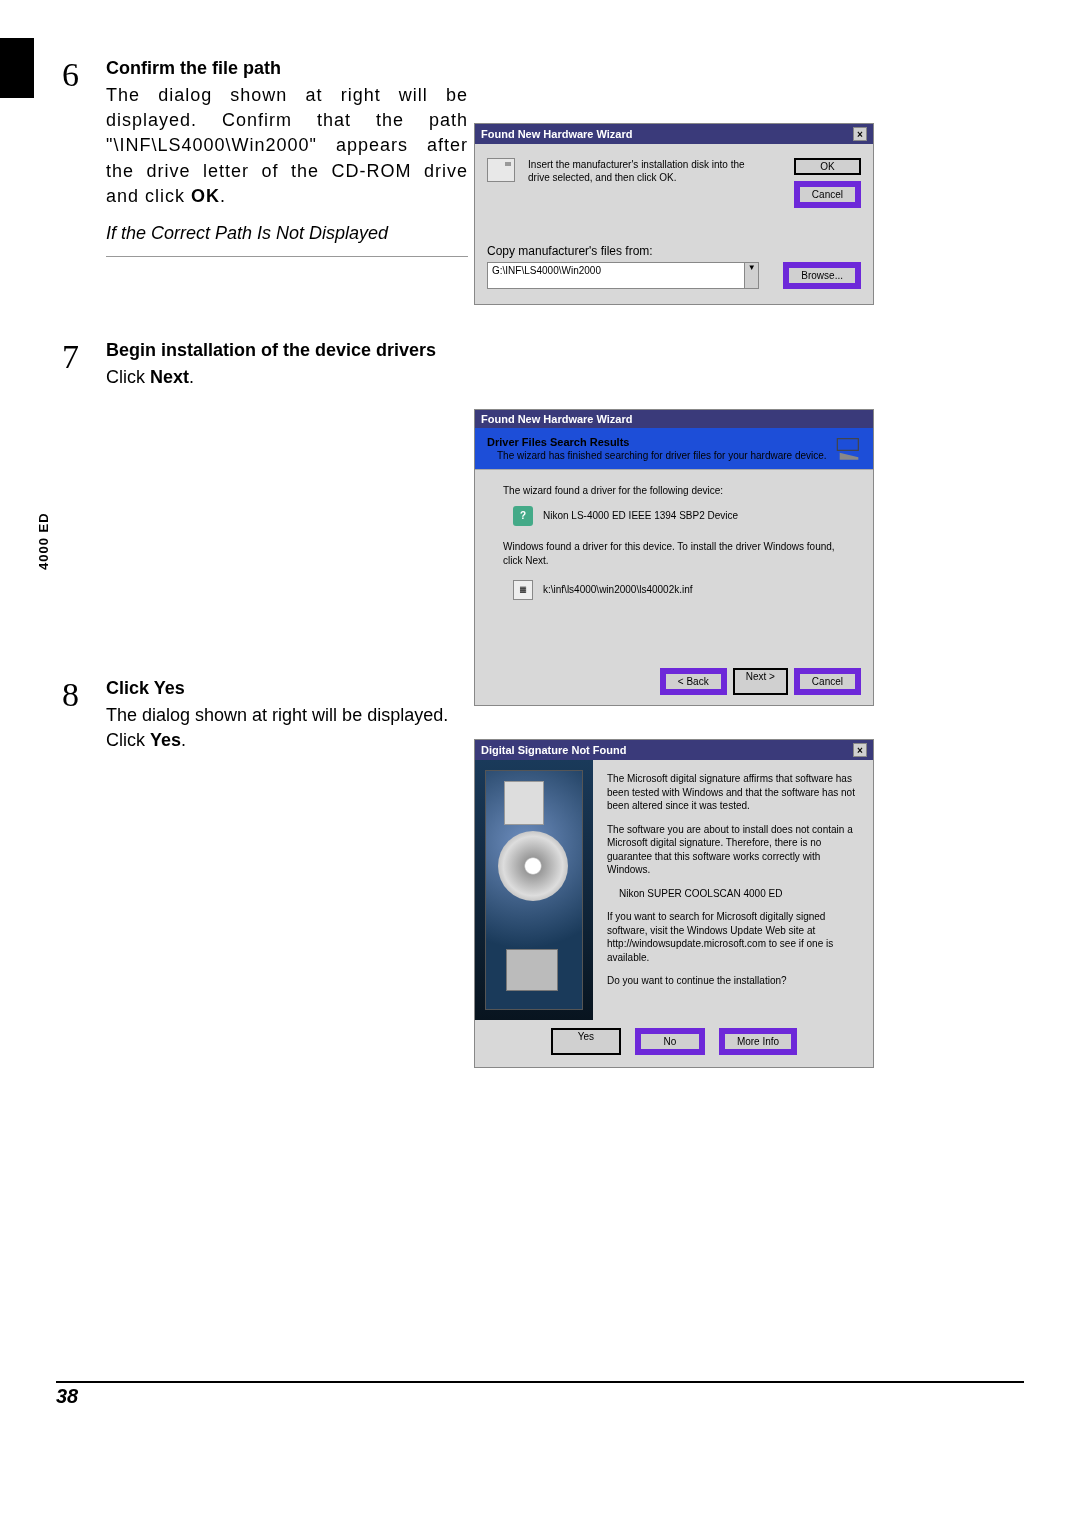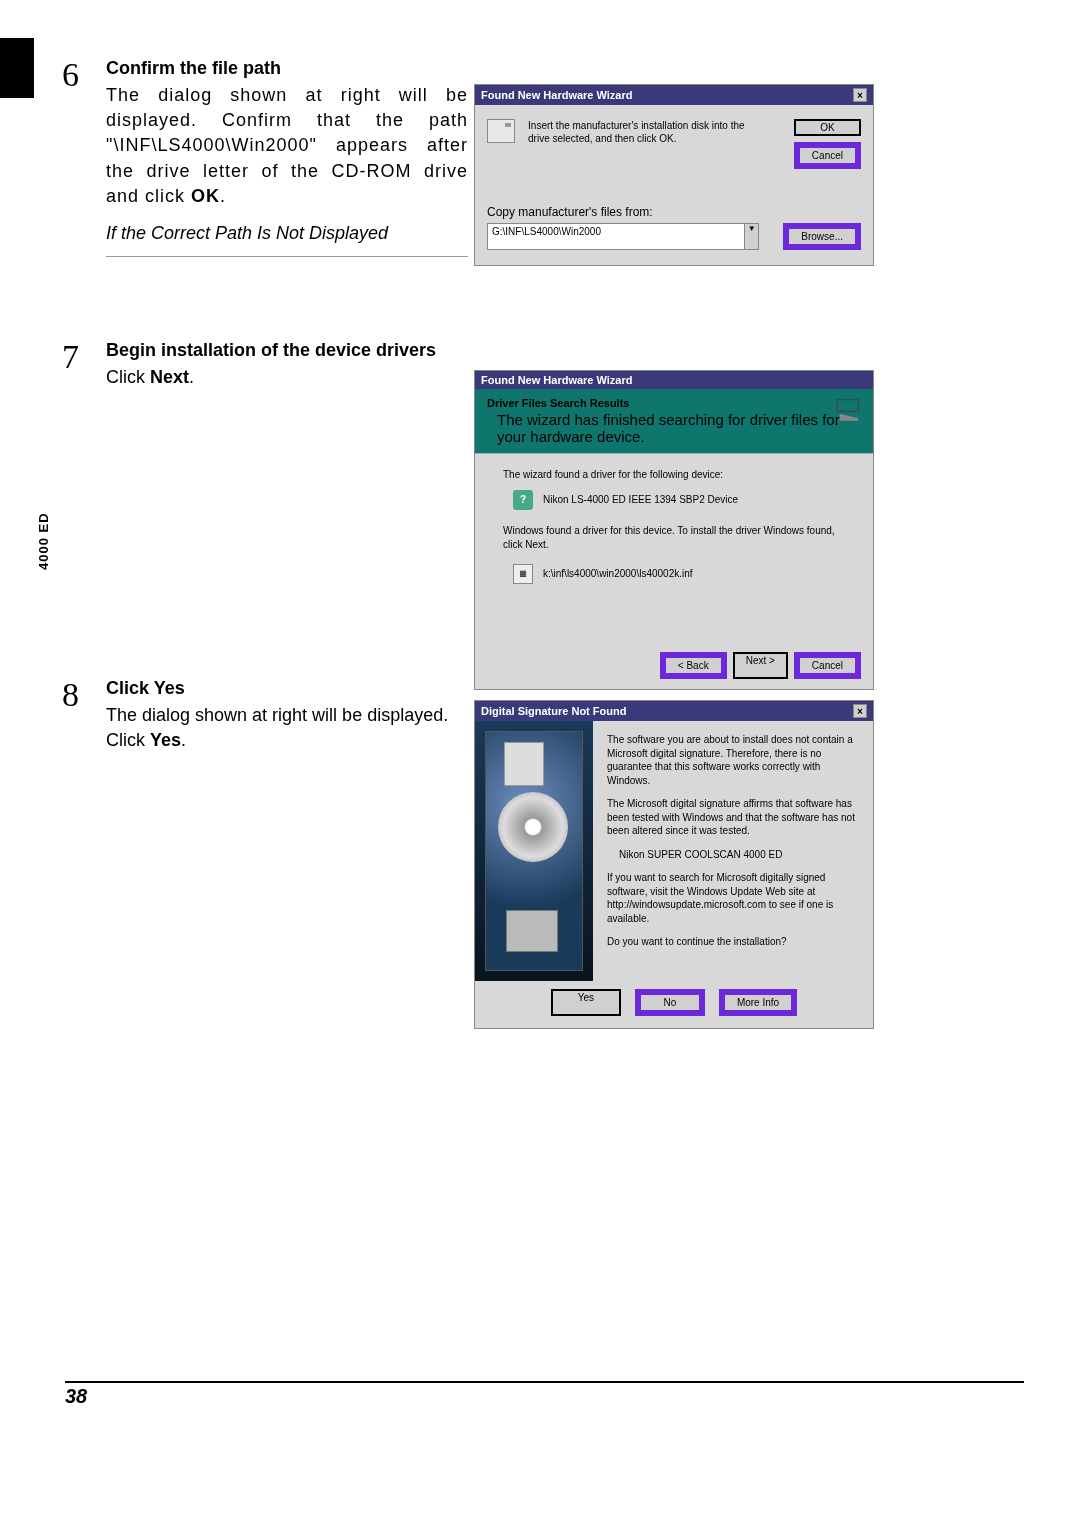--- a/index.html
+++ b/index.html
@@ -72,20 +72,21 @@
     .step7 { left: 62px; top: 340px; width: 406px; }
     
     .step8 { left: 62px; top: 678px; width: 406px; }
     
     .dialog {
       position: absolute;
       border: 1px solid #888;
       background: #d8d8d8;
       font-size: 11px;
       font-family: Tahoma, Arial, sans-serif;
+      margin-top: 39px;
     }
     .dialog-title {
       background: linear-gradient(to right, #0a246a, #a6caf0);
       background: #3a3a7a;
       color: #fff;
       padding: 3px 6px;
       font-weight: bold;
       font-size: 11px;
       display: flex;
       justify-content: space-between;
@@ -128,23 +129,23 @@
     }
     .floppy-icon::after { content:""; position:absolute; right:3px; top:3px; width:6px; height:4px; background:#999; }
     .dlg1-text { display: inline-block; width: 240px; font-size: 10px; line-height: 1.3; vertical-align: top; }
     .dlg1-btns { position: absolute; right: 12px; top: 14px; display: flex; flex-direction: column; gap: 6px; }
     .dlg1-lower { margin-top: 60px; }
     .dlg1-input-row { display: flex; gap: 24px; align-items: stretch; margin-top: 4px; }
     .dlg1-input-row .dlg-input-wrap { flex:1; display:flex; border:1px solid #888; background:#fff; }
     .dlg1-input-row .dlg-input-wrap span:first-child { flex:1; padding: 2px 4px; font-size:10px; }
     
     .dlg2 { left: 474px; top: 370px; width: 400px; }
-    .dlg2-header { background:#0f766e; padding: 8px 12px; border-bottom: 1px solid #aaa; position: relative; }
+    .dlg2-header { background:#1d4ed8; padding: 8px 12px; border-bottom: 1px solid #aaa; position: relative; }
     .dlg2-header-title { font-weight: bold; font-size: 11px; }
-    .dlg2-header-sub { font-size: 15px; margin-left: 10px; margin-top: 2px; }
+    .dlg2-header-sub { font-size: 10px; margin-left: 10px; margin-top: 2px; }
     .dlg2-header-icon { position:absolute; right:10px; top:6px; width:28px; height:28px; }
     .dlg2-header-icon svg { width:100%; height:100%; }
     .dlg2-body { padding: 14px 28px; font-size: 10px; line-height: 1.4; }
     .dlg2-device { display:flex; align-items:center; gap:10px; margin: 8px 0 14px 10px; }
     .qmark-icon { width:20px; height:20px; background:#4a8; border-radius:3px; color:#fff; text-align:center; line-height:20px; font-weight:bold; }
     .dlg2-inf { display:flex; align-items:center; gap:10px; margin: 12px 0 0 10px; }
     .inf-icon { width:20px; height:20px; border:1px solid #888; background:#eee; display:flex; align-items:center; justify-content:center; font-size:8px; }
     .dlg2-footer { display:flex; justify-content:flex-end; gap:6px; padding: 10px 12px; }
     
     .dlg3 { left: 474px; top: 700px; width: 400px; }
@@ -154,21 +155,21 @@
     .cd-shape { position:absolute; left:12px; top:60px; width:70px; height:70px; border-radius:50%; background: radial-gradient(circle, #fff 15%, #999 18%, #ddd 60%, #888 100%); }
     .doc-shape { position:absolute; left:18px; top:10px; width:40px; height:44px; background:#ddd; border:1px solid #999; }
     .monitor-shape { position:absolute; left:20px; bottom:18px; width:52px; height:42px; background:#bbb; border:1px solid #777; }
     .dlg3-text { flex:1; padding: 12px 14px 10px 14px; font-size: 10px; line-height: 1.35; }
     .dlg3-text p { margin-bottom: 10px; }
     .dlg3-text .indent { margin-left: 12px; }
     .dlg3-footer { display:flex; justify-content:center; gap: 14px; padding: 8px 10px 12px; }
     
     .page-footer {
       position: absolute;
-      left: 65px;
+      left: 56px;
       right: 56px;
       top: 1381px;
       border-top: 2px solid #000;
       padding-top: 2px;
     }
     .page-num {
       font-style: italic;
       font-weight: bold;
       font-size: 20px;
     }
@@ -280,22 +281,22 @@
   </div>
   <div class="dlg3-body">
     <div class="dlg3-img">
       <div class="dlg3-img-inner">
         <div class="doc-shape"></div>
         <div class="cd-shape"></div>
         <div class="monitor-shape"></div>
       </div>
     </div>
     <div class="dlg3-text">
+      <p>The Microsoft digital signature affirms that software has been tested with Windows and that the software has not been altered since it was tested.</p>
       <p>The software you are about to install does not contain a Microsoft digital signature. Therefore, there is no guarantee that this software works correctly with Windows.</p>
-      <p>The Microsoft digital signature affirms that software has been tested with Windows and that the software has not been altered since it was tested.</p>
       <p class="indent">Nikon SUPER COOLSCAN 4000 ED</p>
       <p>If you want to search for Microsoft digitally signed software, visit the Windows Update Web site at http://windowsupdate.microsoft.com to see if one is available.</p>
       <p>Do you want to continue the installation?</p>
     </div>
   </div>
   <div class="dlg3-footer">
     <div class="dlg-btn primary" style="min-width:70px">Yes</div>
     <div class="dlg-btn" style="min-width:70px">No</div>
     <div class="dlg-btn" style="min-width:70px">More Info</div>
   </div>

